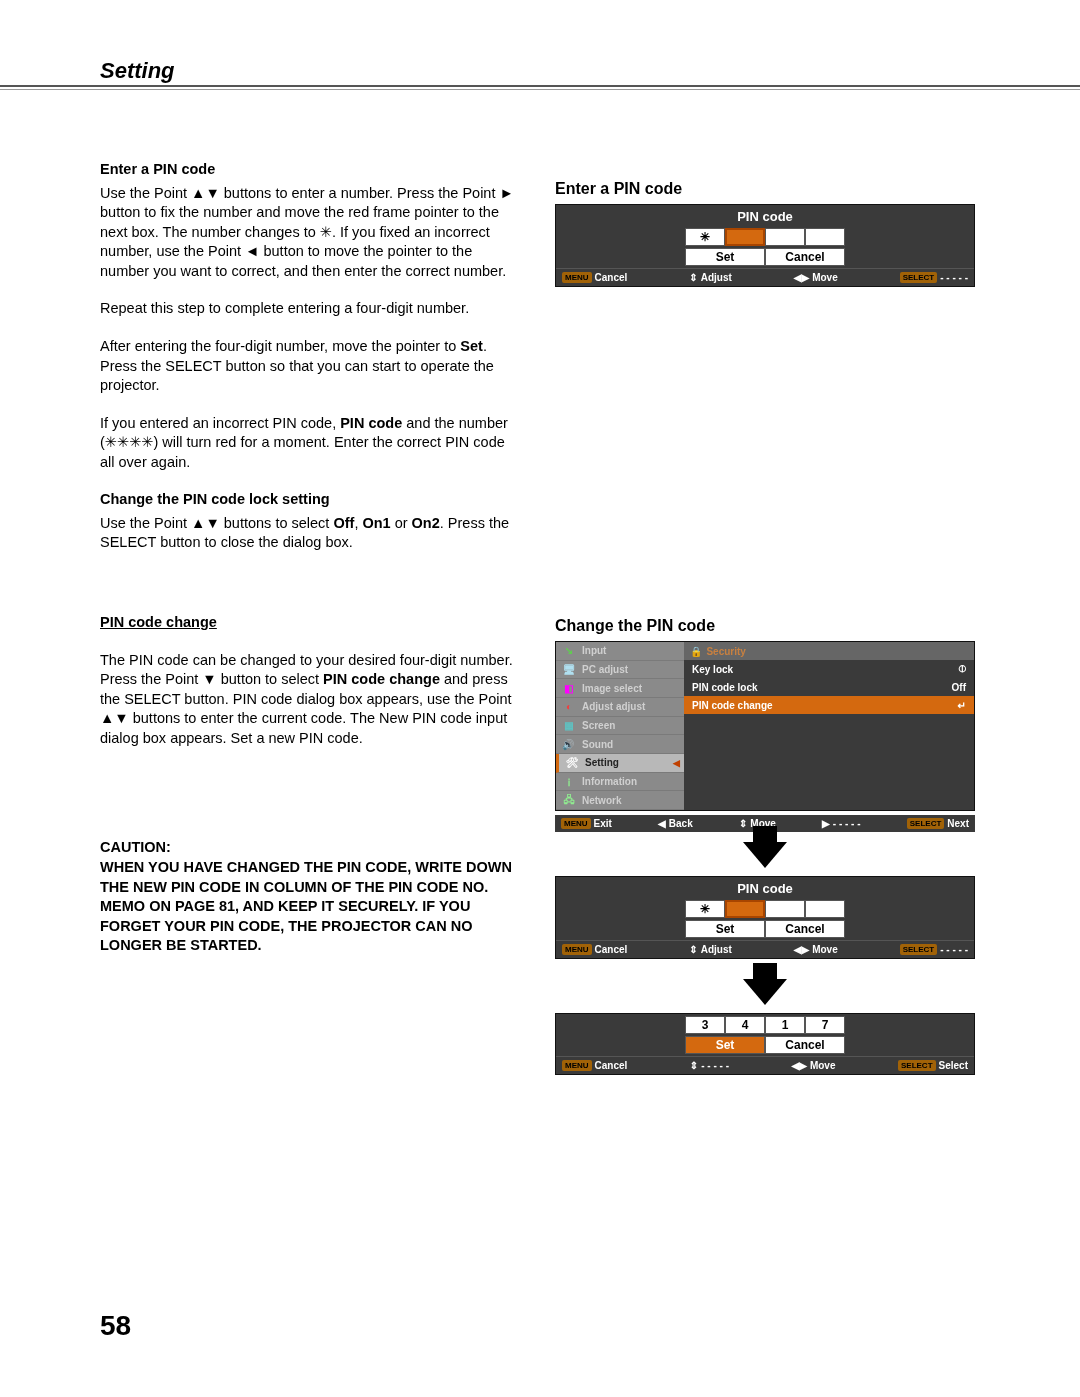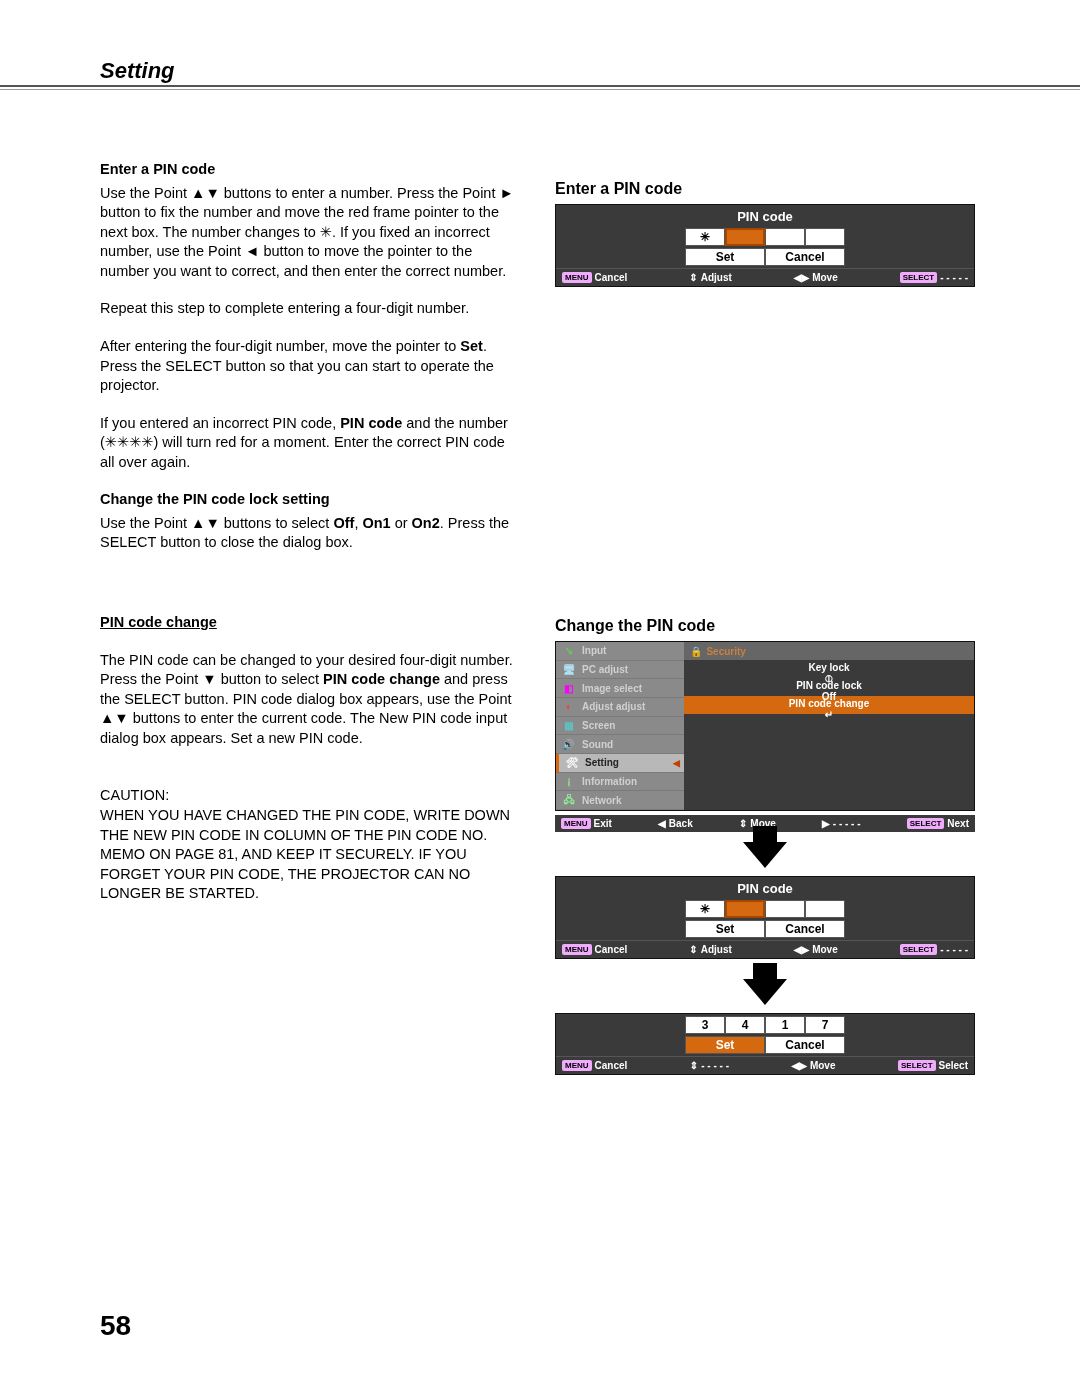--- a/index.html
+++ b/index.html
@@ -39,21 +39,21 @@
     position: absolute;
     top: 160px;
     left: 100px;
     width: 420px;
     font-size: 14.5px;
     line-height: 1.35;
   }
   .left-col p { margin-bottom: 18px; }
   .left-col .h { font-weight: bold; margin-bottom: 4px; }
   .left-col .u { font-weight: bold; text-decoration: underline; }
-  .left-col .caution { font-weight: normal; margin-top: 38px; }
+  .left-col .caution { font-weight: bold; margin-top: 90px; }
   .right-col {
     position: absolute;
     top: 180px;
     left: 555px;
     width: 420px;
     font-size: 16px;
     font-weight: bold;
   }
   .fig-title { margin-bottom: 6px; }
   .page-num {
@@ -119,21 +119,21 @@
     display: flex;
     justify-content: space-between;
     padding: 3px 6px;
     font-size: 10px;
     background: #3a3a3a;
     border-top: 1px solid #555;
   }
   .osd-small .footer span { display: flex; gap: 3px; align-items: center; }
   .badge {
     display: inline-block;
-    background: #f0abfc;
+    background: #a16207;
     color: #000;
     font-size: 8px;
     font-weight: bold;
     padding: 1px 3px;
     border-radius: 2px;
   }
   
   .osd-menu {
     width: 420px;
     height: 170px;
@@ -194,21 +194,20 @@
     font-size: 10px;
   }
   .osd-menu .main .line {
     display: flex;
     justify-content: space-between;
     padding: 2px 8px;
     height: 18px;
     align-items: center;
     color: #fff;
     font-size: 10px;
-    flex-direction: column;
   }
   .osd-menu .main .line.sel {
     background: #d4690f;
   }
   .osd-menu-footer {
     width: 420px;
     background: #3a3a3a;
     display: flex;
     justify-content: space-between;
     padding: 3px 6px;

